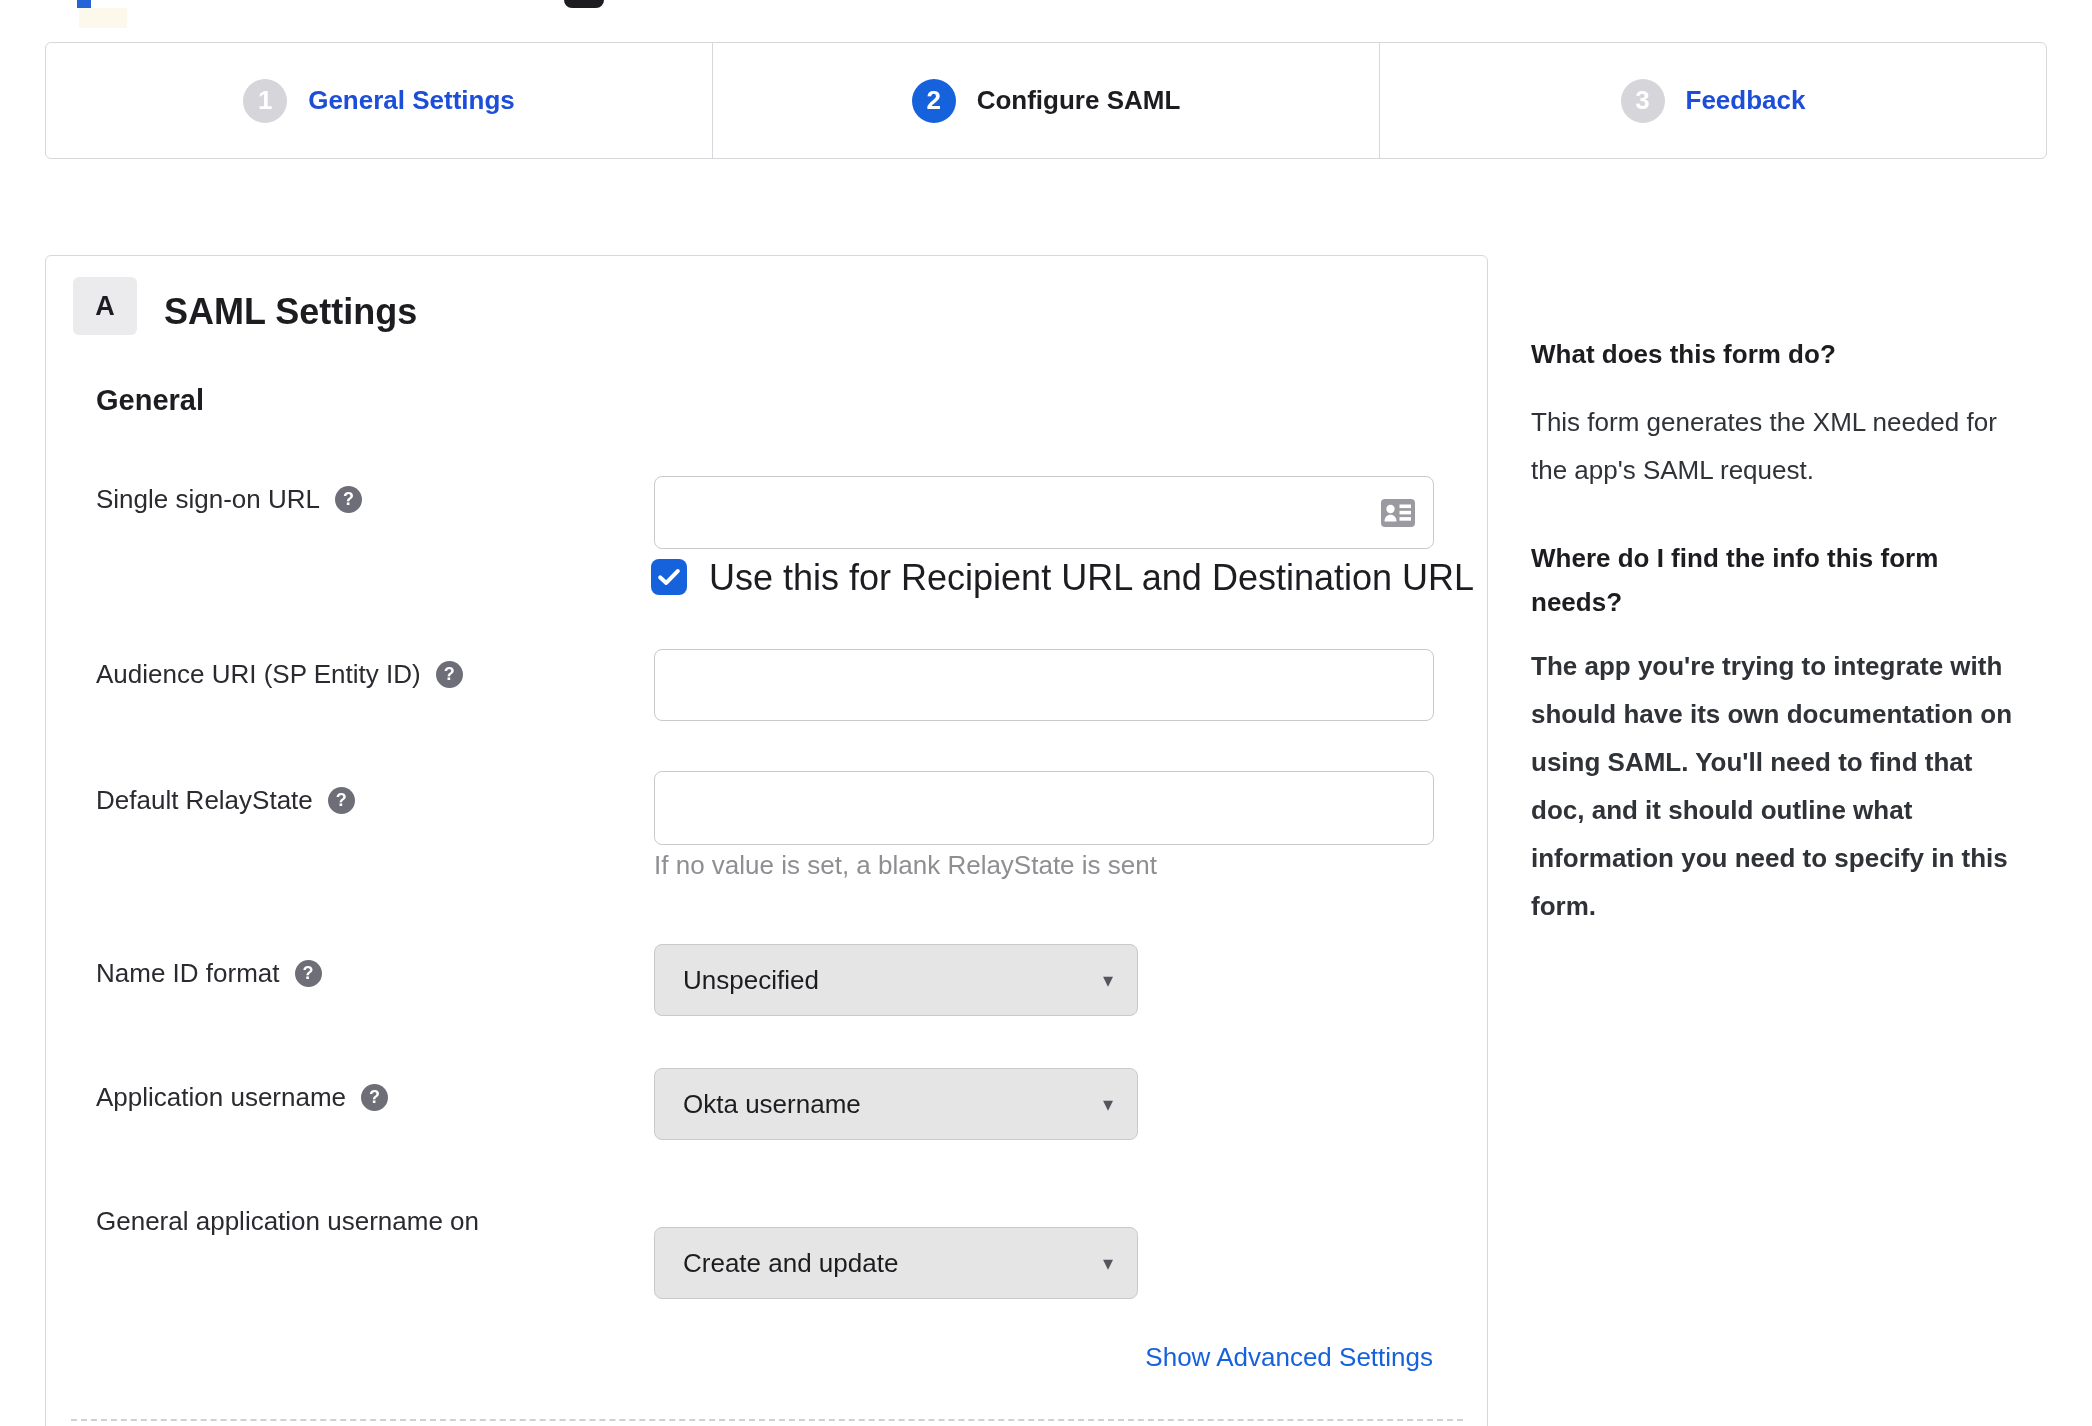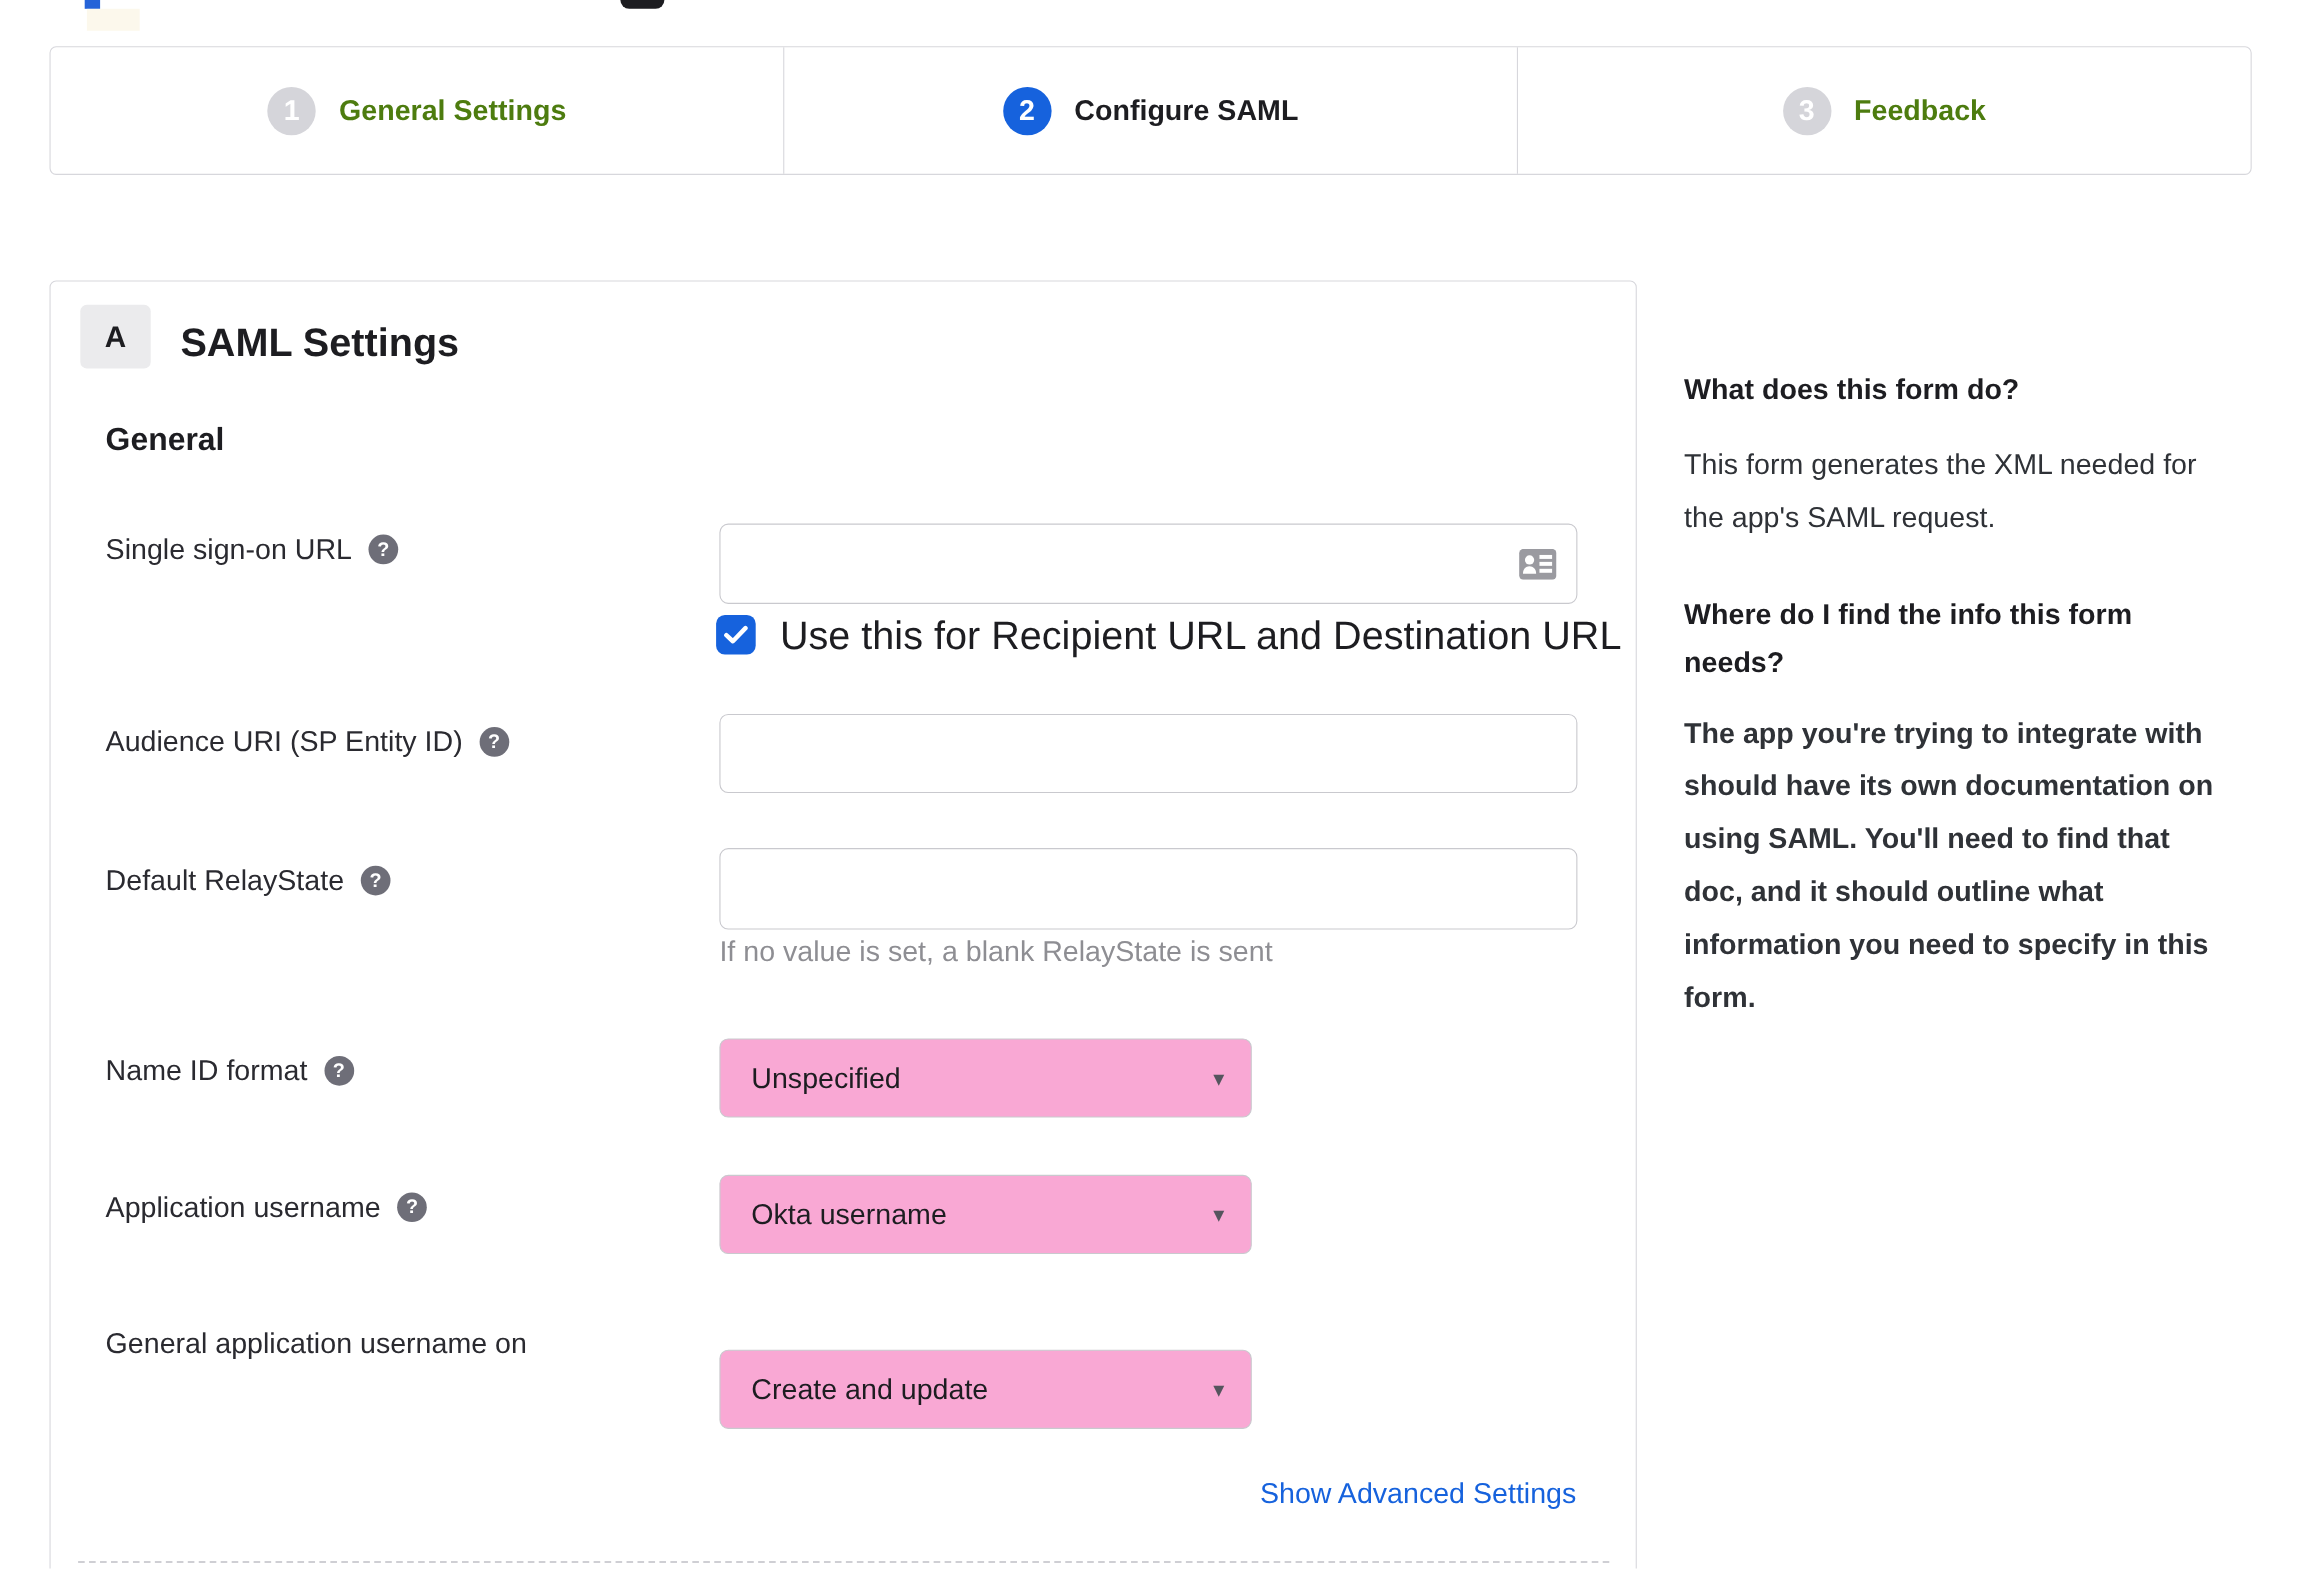--- a/index.html
+++ b/index.html
@@ -20,21 +20,21 @@
     position:absolute; left:45px; top:42px; width:2002px; height:117px;
     border:1px solid #d7d7dc; border-radius:6px; background:#fff; display:flex;
   }
   .step { flex:1; display:flex; align-items:center; justify-content:center; gap:21px; cursor:pointer; }
   .step + .step { border-left:1px solid #d7d7dc; }
   .step-circle {
     width:44px; height:44px; border-radius:50%; background:#d5d5da; color:#fff;
     font-weight:bold; font-size:26px; display:flex; align-items:center; justify-content:center;
     flex:none;
   }
-  .step-label { font-size:26px; font-weight:bold; color:#4d7c0f; white-space:nowrap; }
+  .step-label { font-size:26px; font-weight:bold; color:#1d4ed8; white-space:nowrap; }
   .step.active .step-circle { background:#1662dd; }
   .step.active .step-label { color:#1d1d21; }
 
   
   .card {
     position:absolute; left:45px; top:255px; width:1443px; height:1300px;
     border:1px solid #d7d7dc; border-radius:6px; background:#fff;
   }
   .badge {
     position:absolute; left:27px; top:21px; width:64px; height:58px;
@@ -70,21 +70,21 @@
   }
   .checkbox-label {
     position:absolute; left:663px; top:303px; height:36px; line-height:38px;
     font-size:36px; color:#1d1d21; white-space:nowrap;
   }
 
   .hint { position:absolute; left:608px; top:594px; font-size:26px; color:#8e8e93; }
 
   .select {
     position:absolute; left:608px; width:484px; height:72px;
-    border:1px solid #c9c9ce; border-radius:8px; background:#f9a8d4;
+    border:1px solid #c9c9ce; border-radius:8px; background:#e5e5e5;
     display:flex; align-items:center; justify-content:space-between;
     padding:0 24px 0 28px; font-size:26px; color:#1d1d21; cursor:pointer;
   }
   .select .arrow { font-size:20px; color:#55555e; }
 
   .advanced-link {
     position:absolute; right:54px; top:1086px; font-size:26px; font-weight:500;
     color:#1662dd; cursor:pointer; white-space:nowrap;
   }
 

